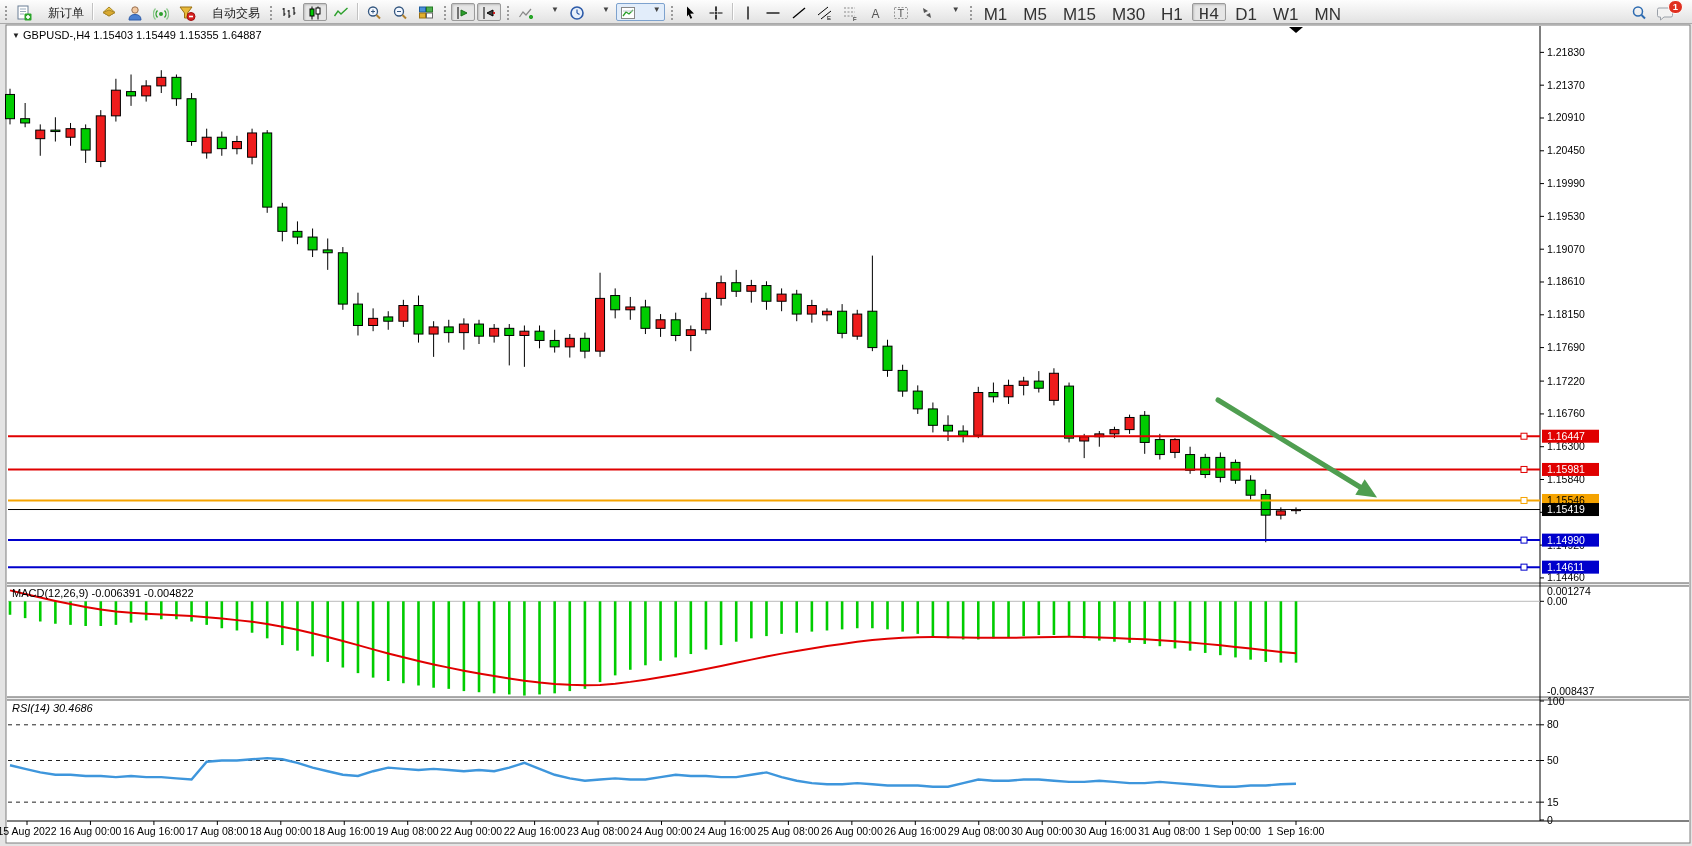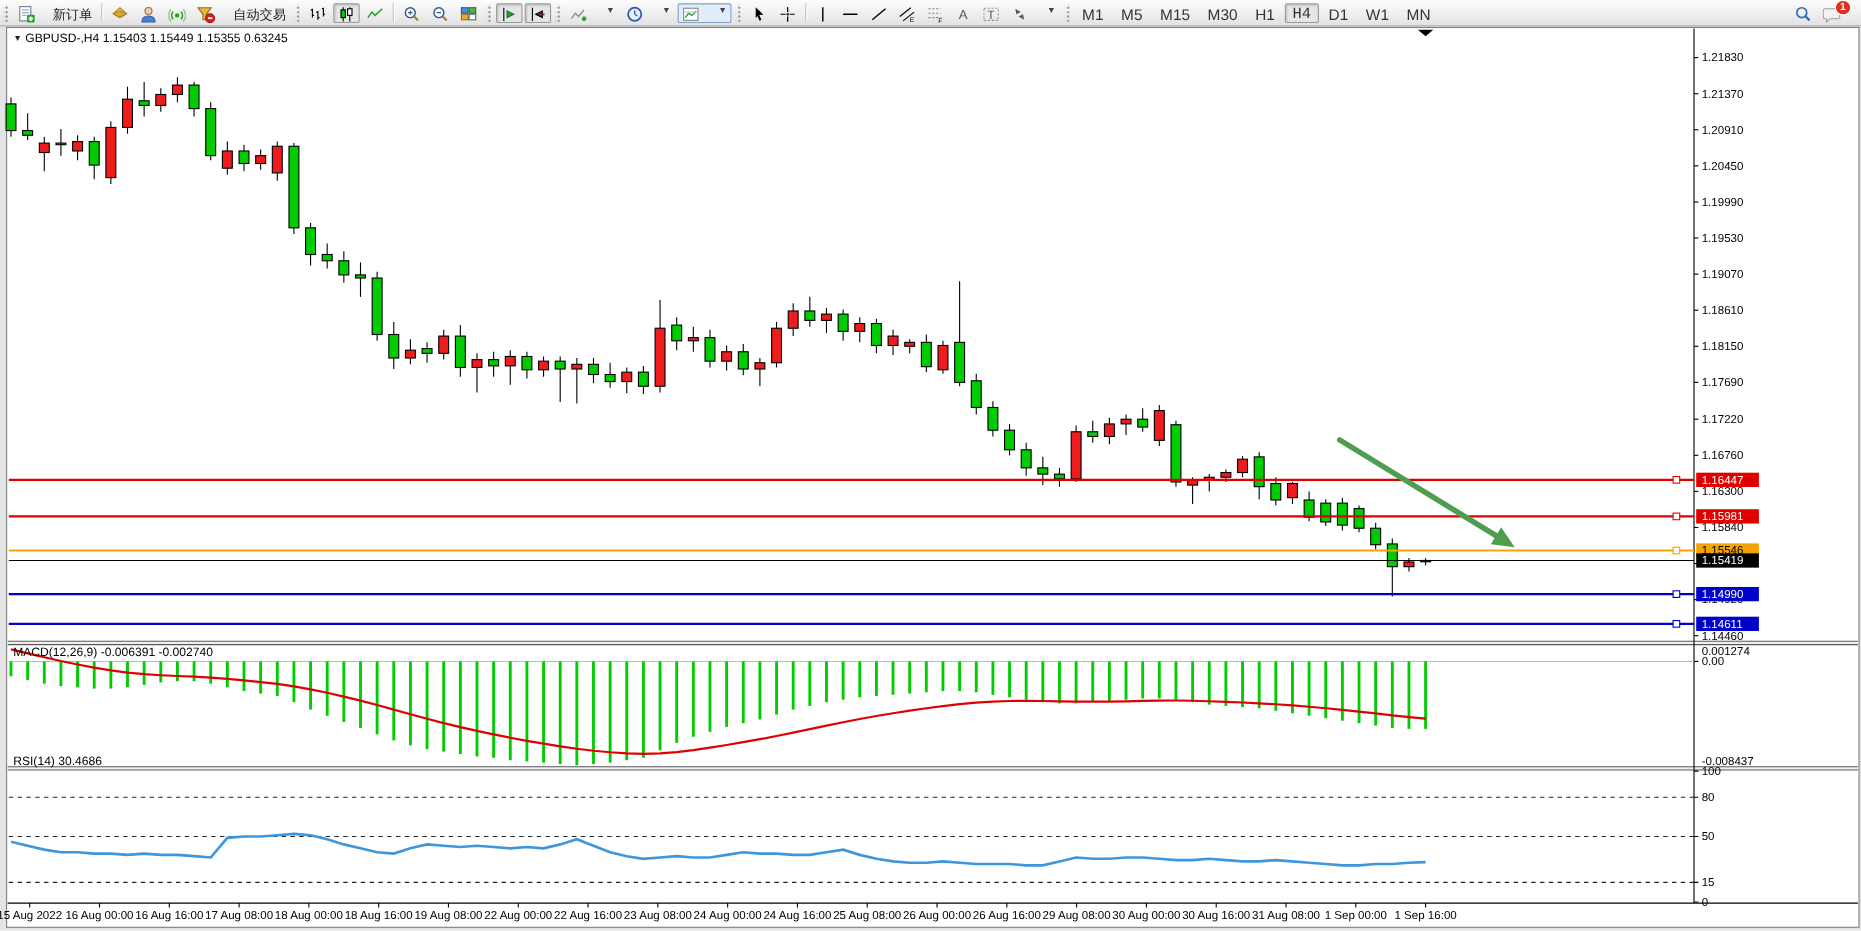--- a/index.html
+++ b/index.html
@@ -10,34 +10,34 @@
     background:linear-gradient(#fdfdfd,#ededed 60%,#e2e2e2);border-bottom:1px solid #a9a9a9;
     display:flex;align-items:center;font-size:12px;color:#222;z-index:5;}
   .grip{width:5px;height:16px;margin:0 3px;
     background-image:radial-gradient(circle,#9a9a9a 1px,transparent 1.2px);
     background-size:4px 4px;background-position:1px 1px;}
   .sep{width:1px;height:17px;background:#c2c2c2;margin:0 3px;box-shadow:1px 0 0 #fff;}
   .tbtn{display:inline-flex;gap:16px;padding:1px 3px;margin:0 1px;
     border:1px solid transparent;border-radius:2px;height:18px;box-sizing:border-box;white-space:nowrap;}
   .tbtn.pressed{border-color:#9a9a9a;background:#e6e6e6;box-shadow:inset 1px 1px 2px rgba(0,0,0,.18);font-family:Liberation Mono, monospace;}
   .tbtn.hl{border-color:#7da2ce;background:#e2edfa;}
-  .tf{padding:1px 6px;font-size:14px;color:#333;}
+  .tf{padding:1px 6px;font-size:17px;color:#333;}
   .caret{font-size:8px;color:#444;margin-left:1px;}
   .spacer{flex:1;}
   .badge{position:absolute;top:-4px;right:-6px;background:#e03020;color:#fff;font-size:9.5px;
     border-radius:8px;padding:0 4px;line-height:12px;font-weight:bold;border:1px solid #fff;}
   .chatwrap{position:relative;margin-right:14px;}
   svg.ic{display:block;}
   
   #chartsvg{position:absolute;left:0;top:0;z-index:1;}
   .overlay{position:absolute;z-index:3;font-size:11px;color:#000;white-space:nowrap;}
   #title-line{left:12px;top:29px;}
   #title-line .tri{font-size:8px;vertical-align:1px;color:#222;}
   #macd-label{left:12px;top:587px;}
-  #rsi-label{left:12px;top:686px;}
+  #rsi-label{left:12px;top:702px;font-style:italic;}
 </style>
 </head>
 <body>
 
 <svg id="chartsvg" width="1692" height="846">
     <g>
       <rect x="6" y="25" width="1684" height="818" fill="#fff" stroke="#7e7e7e"></rect>
     </g>
     <g>
       <rect x="7" y="583" width="1682" height="3" fill="#efefef"></rect>
@@ -680,23 +680,23 @@
     <svg class="ic" width="17" height="16">
       <path d="M2,3 h12 a1.5,1.5 0 0 1 1.5,1.5 v6 a1.5,1.5 0 0 1 -1.5,1.5 h-7 l-3.5,3 v-3 h-1.5 a1.5,1.5 0 0 1 -1.5,-1.5 v-6 a1.5,1.5 0 0 1 1.5,-1.5 Z" fill="#f2f2f2" stroke="#9aa0a8"></path>
     </svg>
     <span class="badge">1</span>
   </span>
 </div>
 
 <div class="overlay" id="title-line">
   <span class="tri">▼</span>
   <span>GBPUSD-,H4</span>
-  <span>1.15403 1.15449 1.15355 0.63245</span>
+  <span>1.15403 1.15449 1.15355 1.64887</span>
 </div>
 <div class="overlay" id="macd-label">
   <span>MACD(12,26,9)</span>
   <span>-0.006391</span>
-  <span>-0.002740</span>
+  <span>-0.004822</span>
 </div>
 <div class="overlay" id="rsi-label">
   <span>RSI(14)</span>
   <span>30.4686</span>
 </div>
 
 </body></html>

